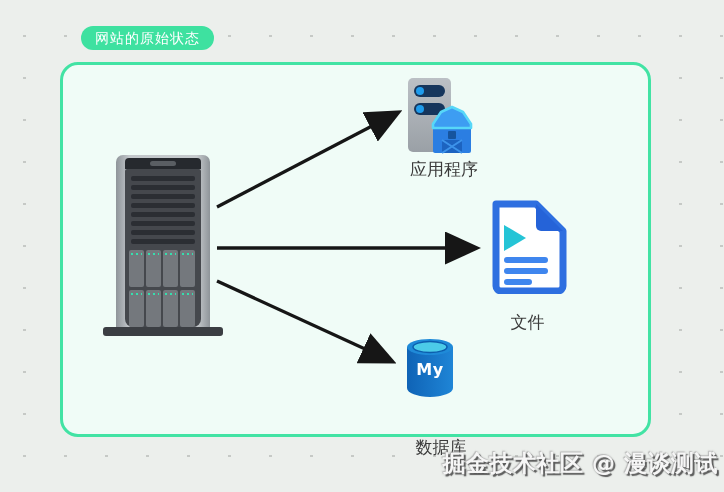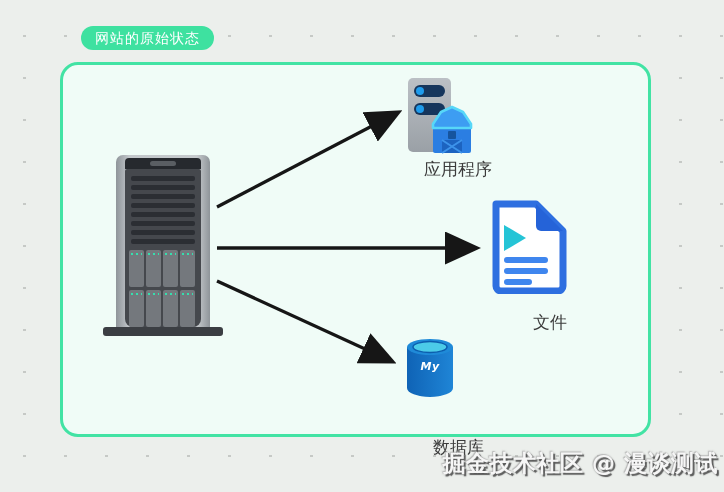--- a/index.html
+++ b/index.html
@@ -42,30 +42,30 @@
   
   .app{position:absolute;left:408px;top:78px;width:70px;height:78px;}
   .app-box{position:absolute;left:0;top:0;width:43px;height:74px;border-radius:5px;
     background:linear-gradient(180deg,#bbc0c5 0%,#9aa0a6 100%);}
   .app-pill{position:absolute;left:6px;width:31px;height:12px;border-radius:6px;background:#16365c;}
   .app-pill::before{content:"";position:absolute;left:2px;top:2px;width:8px;height:8px;
     border-radius:50%;background:#1f9cec;}
   .app-pill.p1{top:7px;} .app-pill.p2{top:25px;}
   .app-barn{position:absolute;left:20px;top:27px;}
   
-  .node-label{position:absolute;color:#3b3b3b;text-align:right;}
+  .node-label{position:absolute;color:#3b3b3b;text-align:center;}
   .lab-server{left:111px;top:352px;width:104px;font-size:20px;}
   .lab-app{left:396px;top:158px;width:96px;font-size:17px;}
   .lab-file{left:488px;top:311px;width:79px;font-size:17px;}
   .lab-db{left:398px;top:408px;width:86px;font-size:17px;margin-top:28px;}
   
   .file{position:absolute;left:488px;top:200px;}
   .db{position:absolute;left:405px;top:338px;width:50px;height:60px;}
   .db-text{position:absolute;left:0;top:22px;width:50px;text-align:center;color:#ffffff;
-    font-size:11px;font-weight:bold;letter-spacing:0.5px;font-style:italic;}
+    font-size:16px;font-weight:bold;letter-spacing:0.5px;}
   
   .arrows{position:absolute;left:0;top:0;pointer-events:none;}
   
   .watermark{
     position:absolute;right:6px;top:448px;font-size:23px;font-weight:bold;
     color:#f6f6f6;letter-spacing:0.5px;
     text-shadow:2px 2px 1px rgba(75,75,75,0.9),-1px -1px 1px rgba(170,170,170,0.7),0 0 2px rgba(120,120,120,0.5);
   }
 </style>
 </head>

